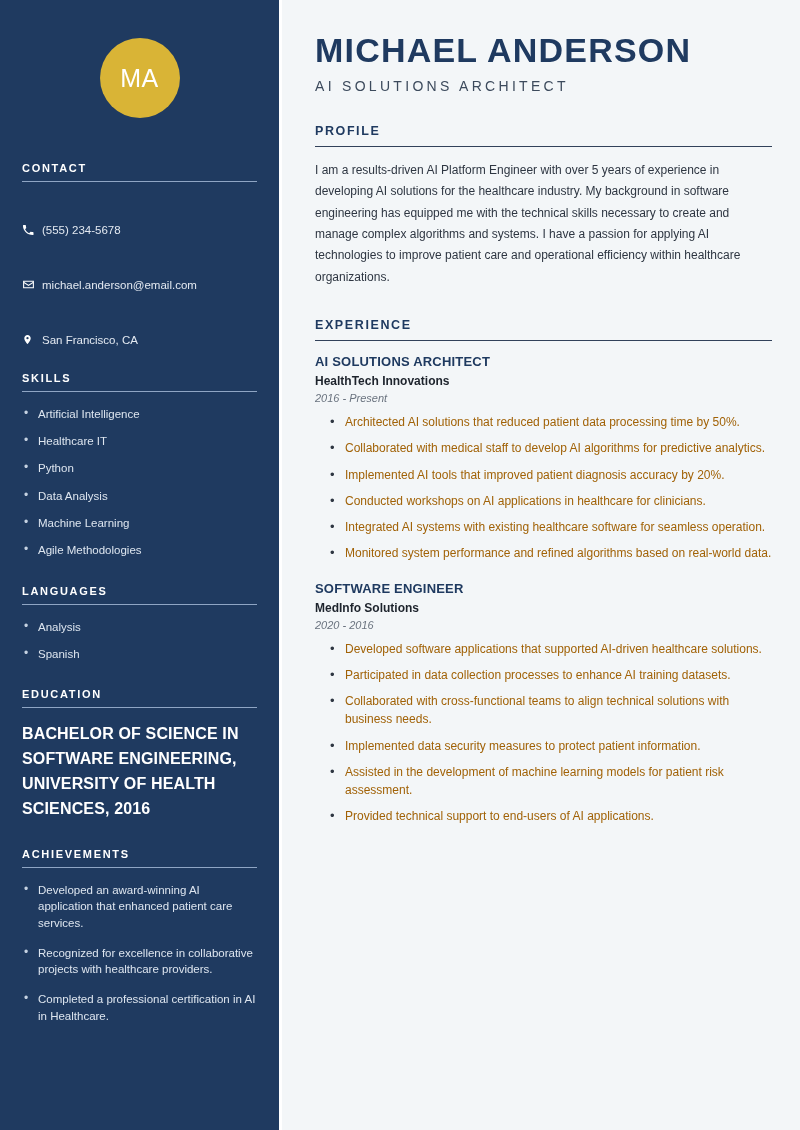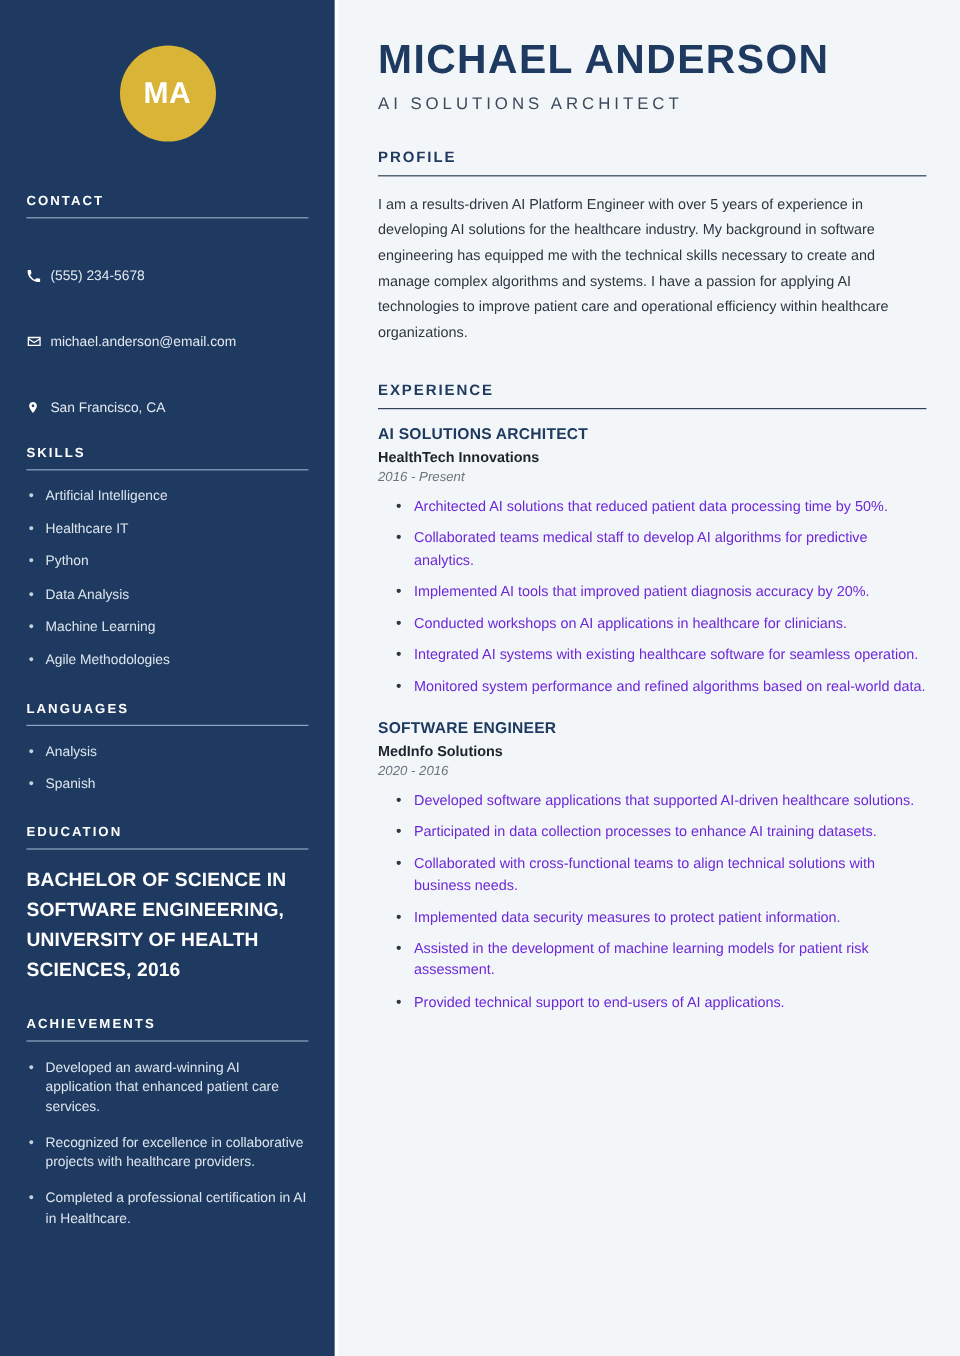--- a/index.html
+++ b/index.html
@@ -46,21 +46,21 @@
   }
   .avatar {
     width: 80px; height: 80px;
     border-radius: 50%;
     background: #d9b436;
     display: flex;
     align-items: center;
     justify-content: center;
     color: #ffffff;
     font-size: 25px;
-    font-weight: bold;
+    font-weight: normal;
     letter-spacing: 0.5px;
   }
 
   .side-section { margin-bottom: 26px; }
 
   .side-heading {
     font-size: 11px;
     font-weight: bold;
     letter-spacing: 1.7px;
     color: #ffffff;
@@ -182,21 +182,21 @@
     color: #6a737f;
     margin-bottom: 9px;
   }
 
   ul.job-bullets { list-style: none; padding-left: 14px; }
   ul.job-bullets li {
     position: relative;
     padding-left: 16px;
     font-size: 12px;
     line-height: 1.52;
-    color: #6d28d9;
+    color: #a16207;
     margin-bottom: 8px;
   }
   ul.job-bullets li::before {
     content: "•";
     position: absolute;
     left: 1px;
     top: -1px;
     color: #2e3642;
     font-size: 13px;
   }
@@ -298,21 +298,21 @@
     <section class="main-section">
       <div class="main-heading">EXPERIENCE</div>
       <div class="main-rule"></div>
 
       <div class="job">
         <div class="job-title">AI SOLUTIONS ARCHITECT</div>
         <div class="job-company">HealthTech Innovations</div>
         <div class="job-dates">2016 - Present</div>
         <ul class="job-bullets">
           <li>Architected AI solutions that reduced patient data processing time by 50%.</li>
-          <li>Collaborated teams medical staff to develop AI algorithms for predictive analytics.</li>
+          <li>Collaborated with medical staff to develop AI algorithms for predictive analytics.</li>
           <li>Implemented AI tools that improved patient diagnosis accuracy by 20%.</li>
           <li>Conducted workshops on AI applications in healthcare for clinicians.</li>
           <li>Integrated AI systems with existing healthcare software for seamless operation.</li>
           <li>Monitored system performance and refined algorithms based on real-world data.</li>
         </ul>
       </div>
 
       <div class="job">
         <div class="job-title">SOFTWARE ENGINEER</div>
         <div class="job-company">MedInfo Solutions</div>

